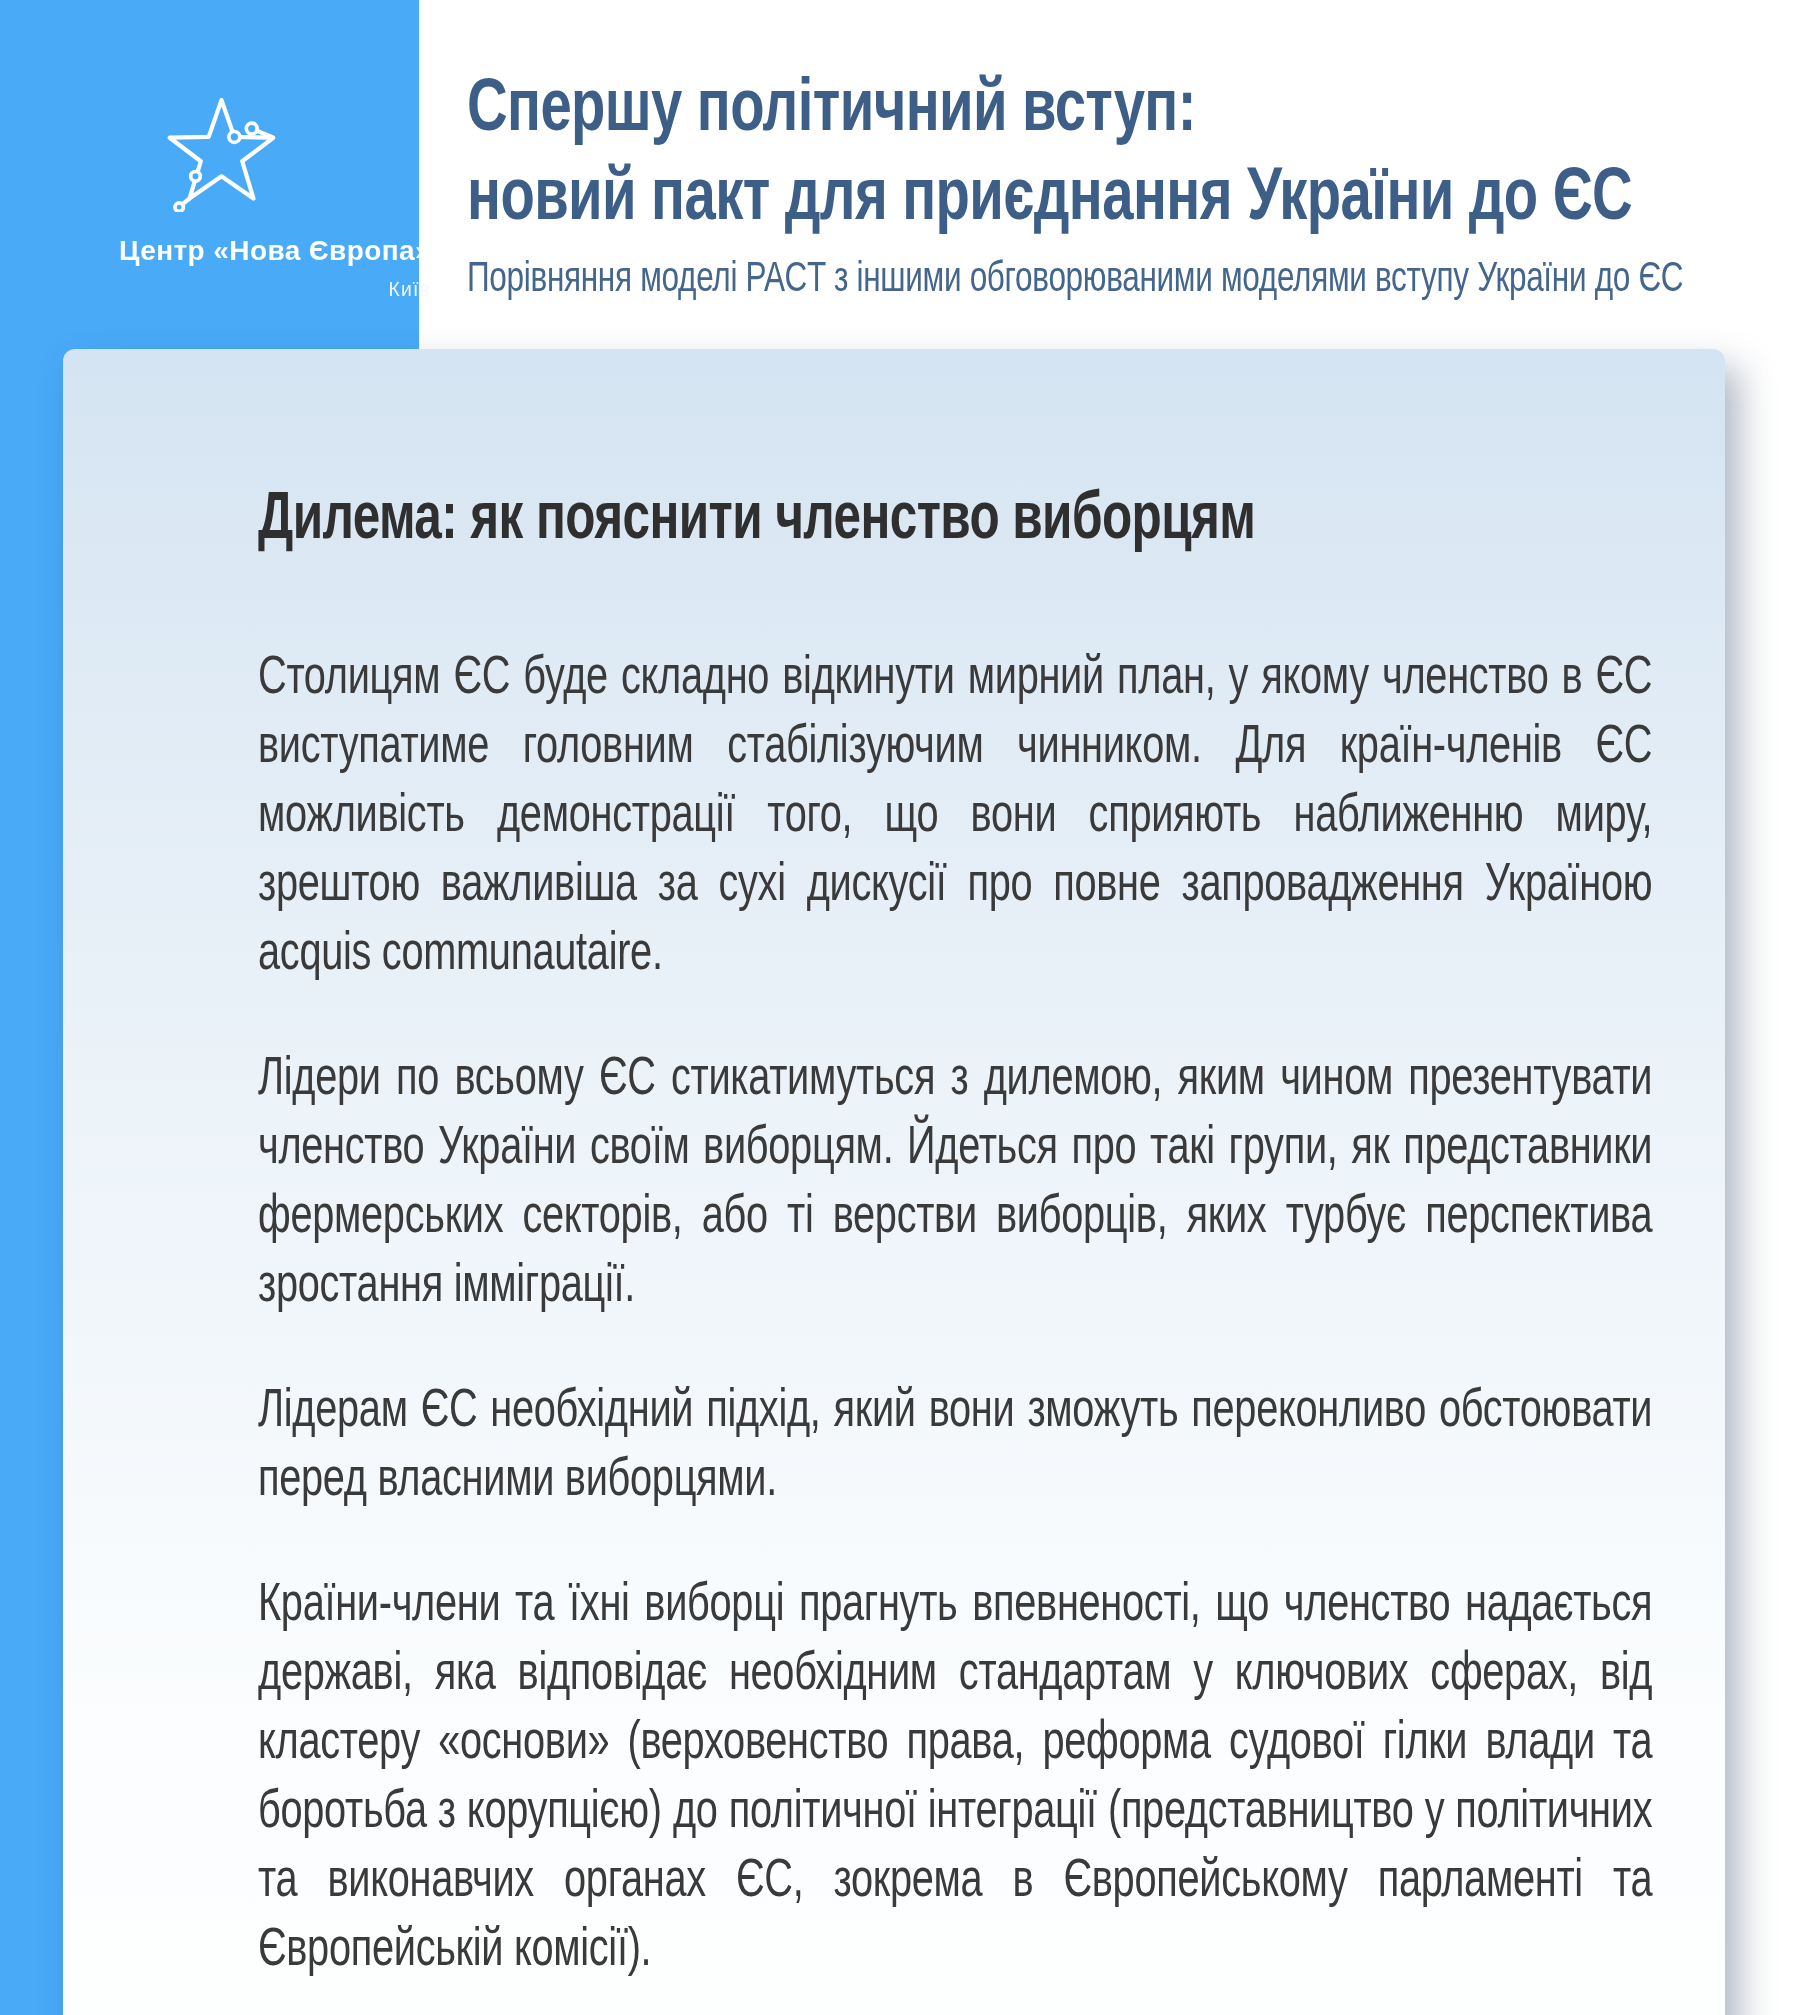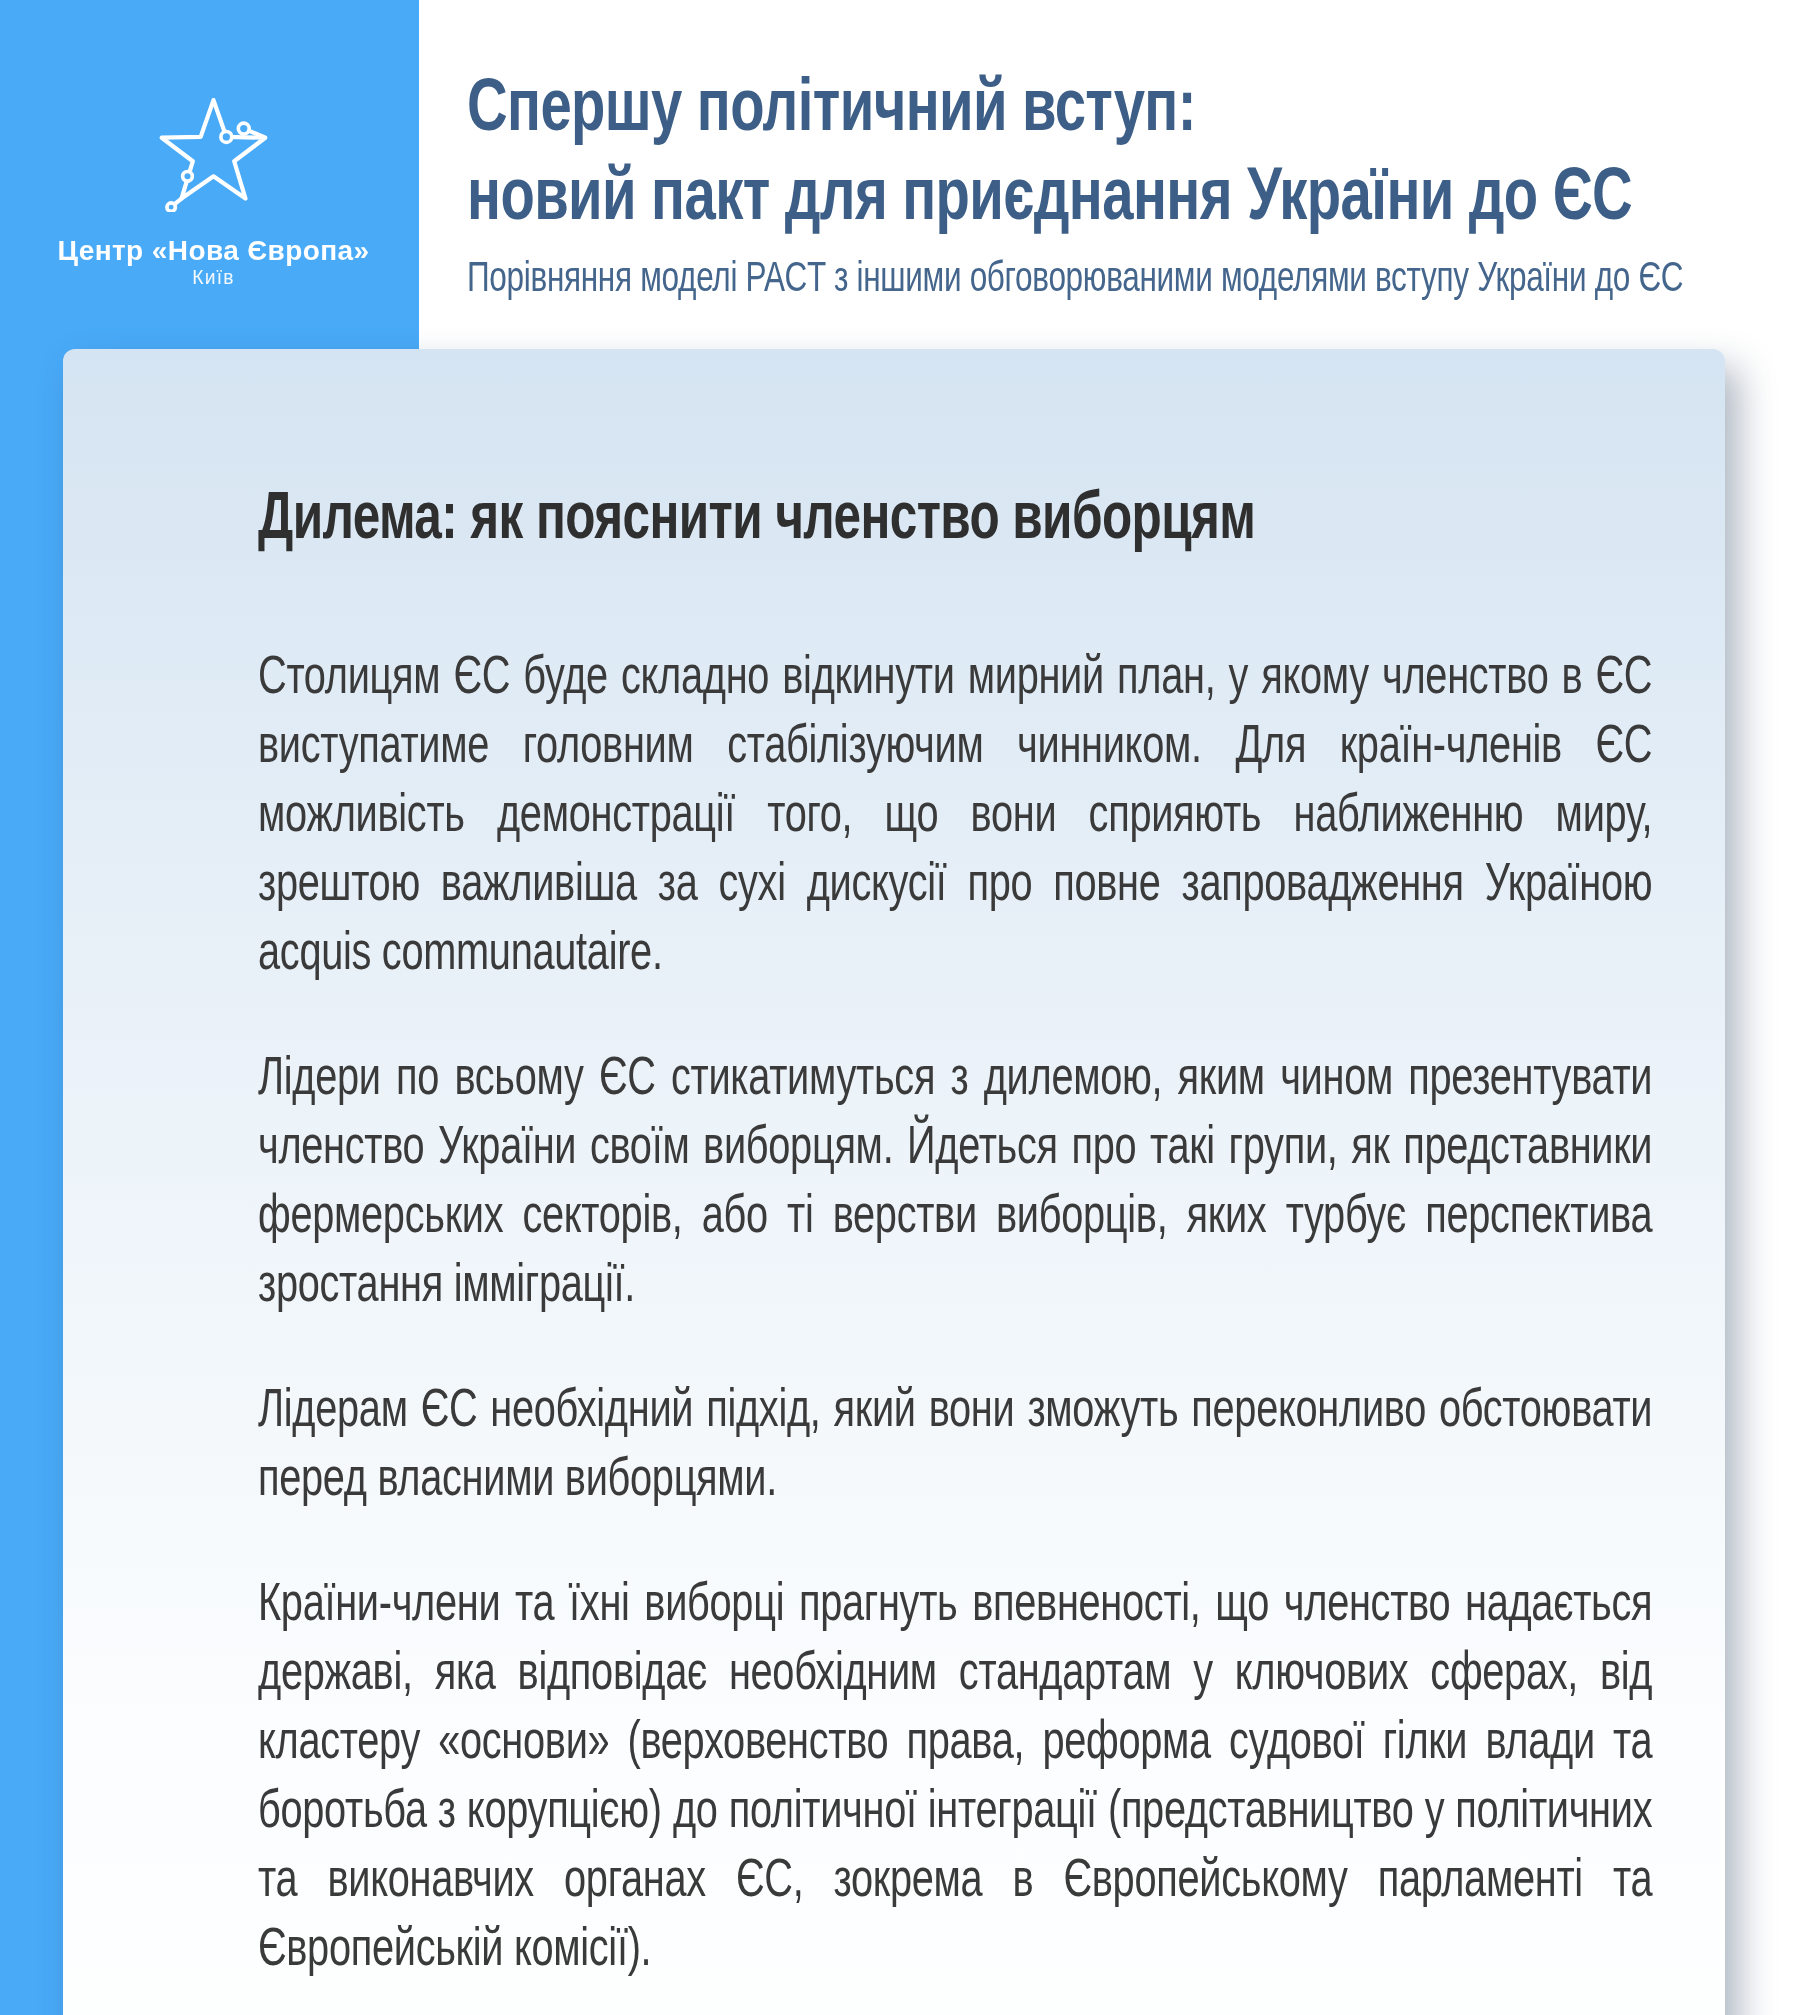--- a/index.html
+++ b/index.html
@@ -13,34 +13,35 @@
   }
   
   .sidebar {
     position: absolute;
     left: 0; top: 0;
     width: 419px; height: 2233px;
     background: #49AAF8;
   }
   .logo {
     position: absolute;
-    left: 4px; top: 91px;
+    left: 12px; top: 91px;
     width: 419px;
-    text-align: center;
+    text-align: right;
     color: #ffffff;
   }
   .star-wrap { display: block; margin: 0 auto; width: 121px; height: 121px; }
   .org-name {
     margin-top: 23px;
     font-size: 28px;
     font-weight: bold;
     letter-spacing: 0.4px;
     color: #ffffff;
   }
   .org-city {
+    margin-top: 12px;
     font-size: 19.3px;
     letter-spacing: 1.2px;
     color: #f2f9ff;
   }
   
   .condense { transform: scaleX(0.75); transform-origin: 0 0; }
   
   .header { position: absolute; left: 467px; top: 60px; }
   .title {
     margin: 0;

